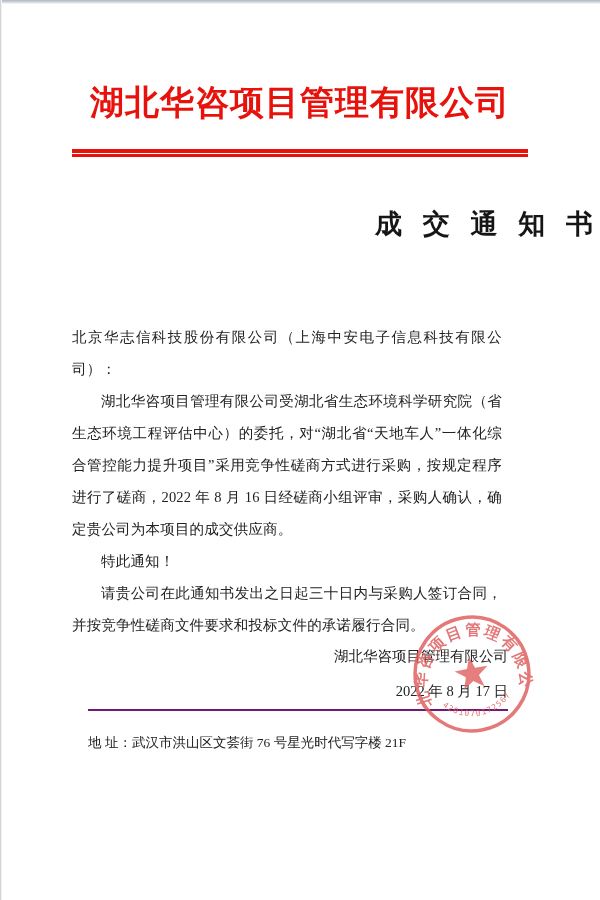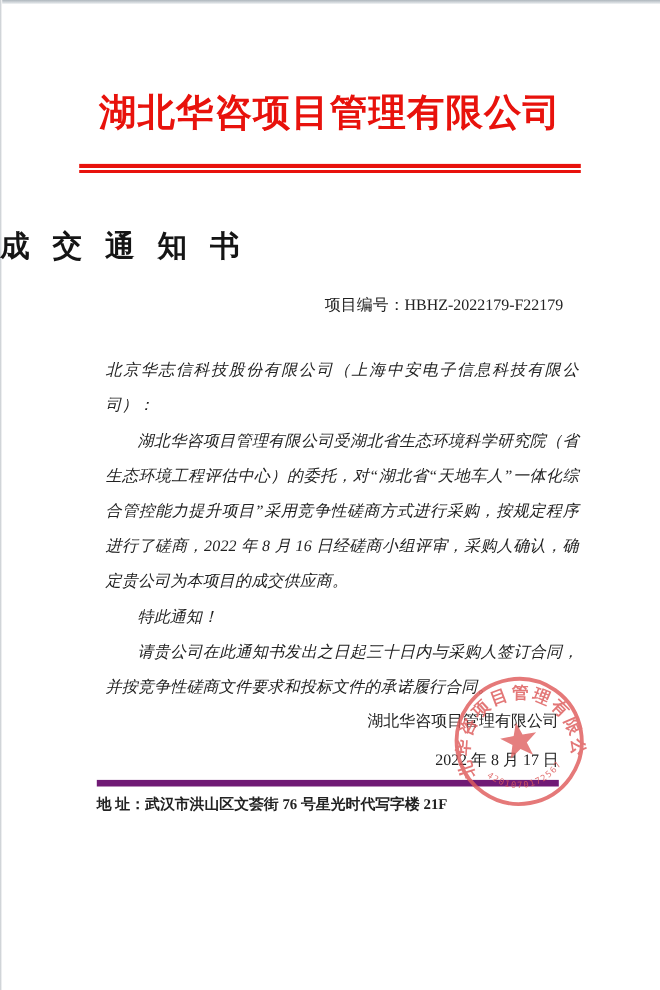--- a/index.html
+++ b/index.html
@@ -30,35 +30,34 @@
   .divider{
     position:absolute;top:149px;left:72px;width:456px;height:9px;
     background:linear-gradient(to bottom,
       #e8120c 0,#e8120c 4px,
       #ffffff 4px,#ffffff 5.5px,
       #e8120c 5.5px,#e8120c 8px,
       transparent 8px);
   }
   .doc-title{
     position:absolute;top:206px;left:0;width:600px;margin:0;
-    text-align:left;
+    text-align:right;
     font-size:27px;font-weight:bold;letter-spacing:7px;
     color:#151515;
   }
   .meta{
     position:absolute;top:263px;right:88px;
     text-align:right;
     font-size:14.5px;line-height:31px;
     color:#222;
   }
   .body-text{
-    position:absolute;top:321px;left:96px;width:430px;
+    position:absolute;top:321px;left:72px;width:430px;
     font-size:14.5px;line-height:32px;
     color:#222;
-    font-style:italic;
   }
   .body-text p{margin:0;text-align:justify;letter-spacing:0.2px;}
   .body-text p.indent{text-indent:2em;}
   .signature{
     position:absolute;top:639px;right:92px;
     text-align:right;
     font-size:14.5px;line-height:35px;
     color:#222;
     z-index:1;
   }
@@ -76,41 +75,39 @@
     fill:#dd5a5a;
     font-family:"Liberation Serif","DejaVu Serif",serif;
   }
   .seal-num{
     font-size:9px;letter-spacing:1.5px;
     fill:#dd5a5a;
     font-family:"DejaVu Sans Mono","Liberation Mono",monospace;
   }
   .footer{
     position:absolute;top:709px;left:88px;width:420px;
-    border-top:6px solid #701a75;
-    padding-top:5px;
+    border-top:2px solid #701a75;
+    padding-top:21px;
     font-size:13.5px;line-height:22px;
     color:#222;
-    font-weight:bold;
   }
 </style>
 </head>
 <body>
 
 <div class="scan-edge-top"></div>
 <div class="scan-edge-left"></div>
 
 <div class="letterhead">湖北华咨项目管理有限公司</div>
 
 <div class="divider"></div>
 
 <h1 class="doc-title">成 交 通 知 书</h1>
 
 <div class="meta">
-  <div>项目编号：HBHZ-2022179-F22179</div>
 </div>
 
 <div class="body-text">
   <p>北京华志信科技股份有限公司（上海中安电子信息科技有限公司）：</p>
   <p class="indent">湖北华咨项目管理有限公司受湖北省生态环境科学研究院（省生态环境工程评估中心）的委托，对“湖北省“天地车人”一体化综合管控能力提升项目”采用竞争性磋商方式进行采购，按规定程序进行了磋商，2022 年 8 月 16 日经磋商小组评审，采购人确认，确定贵公司为本项目的成交供应商。</p>
   <p class="indent">特此通知！</p>
   <p class="indent">请贵公司在此通知书发出之日起三十日内与采购人签订合同，并按竞争性磋商文件要求和投标文件的承诺履行合同。</p>
 </div>
 
 <div class="signature">

